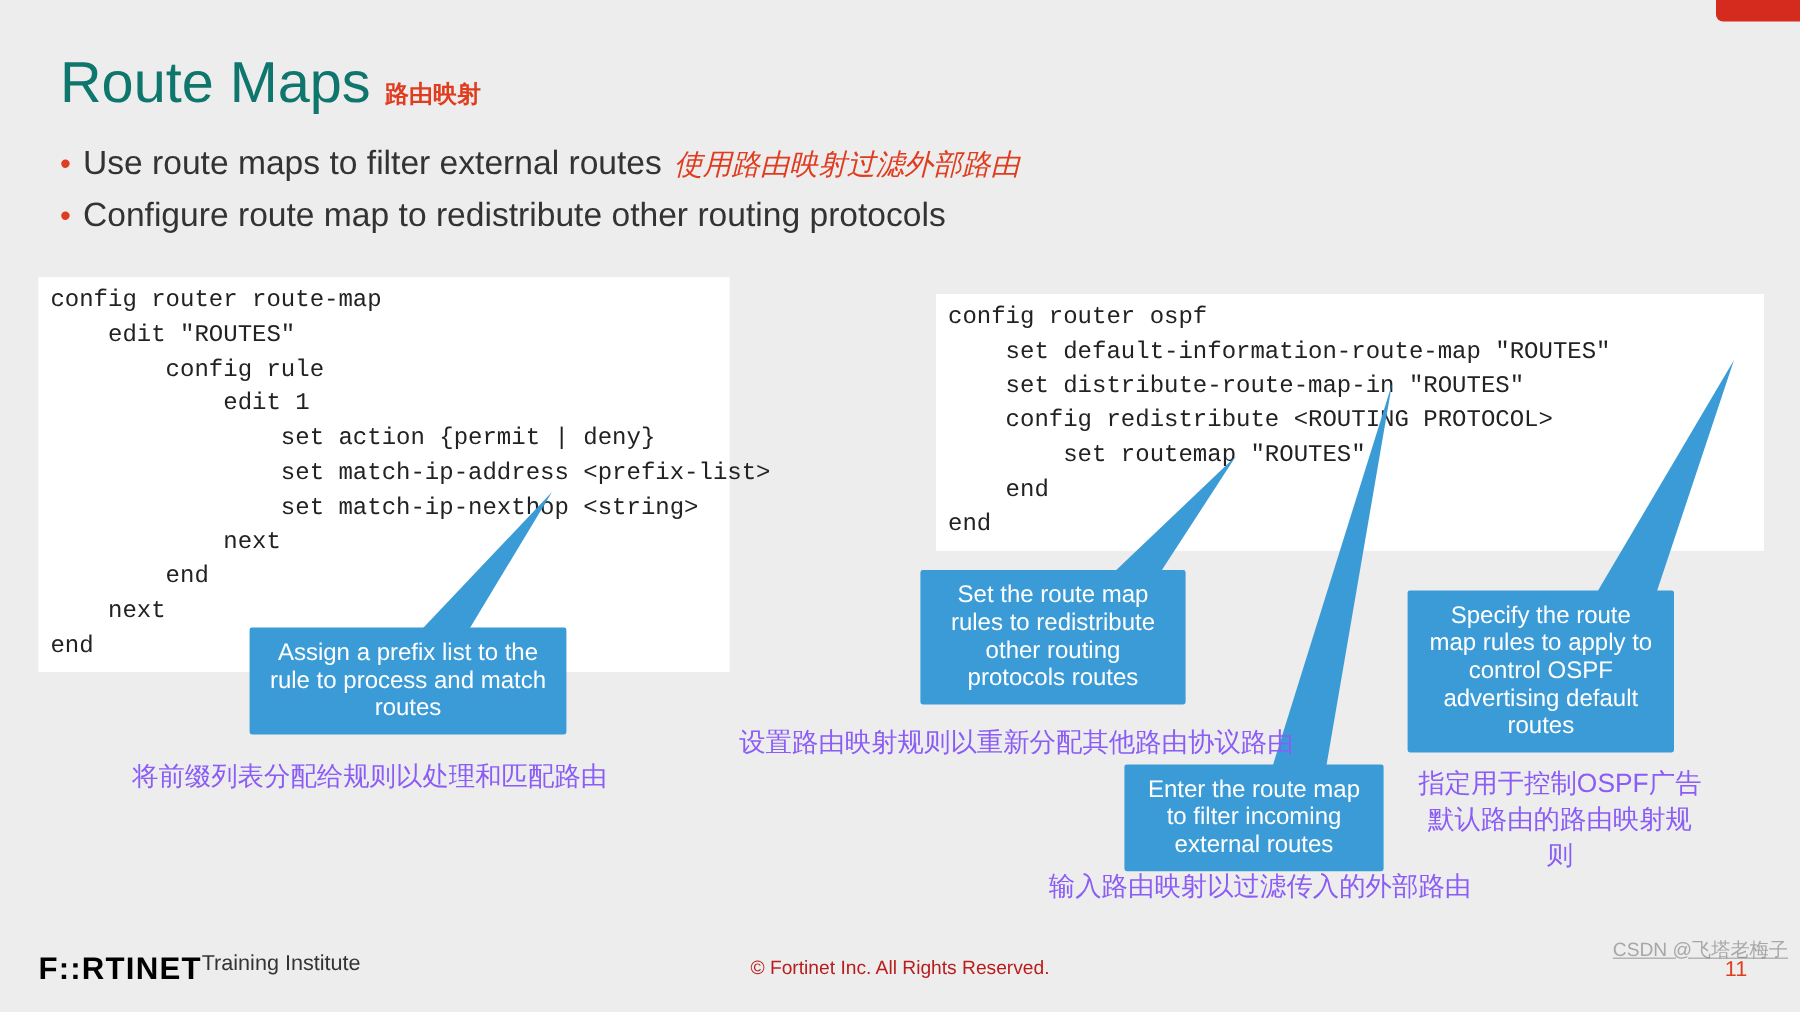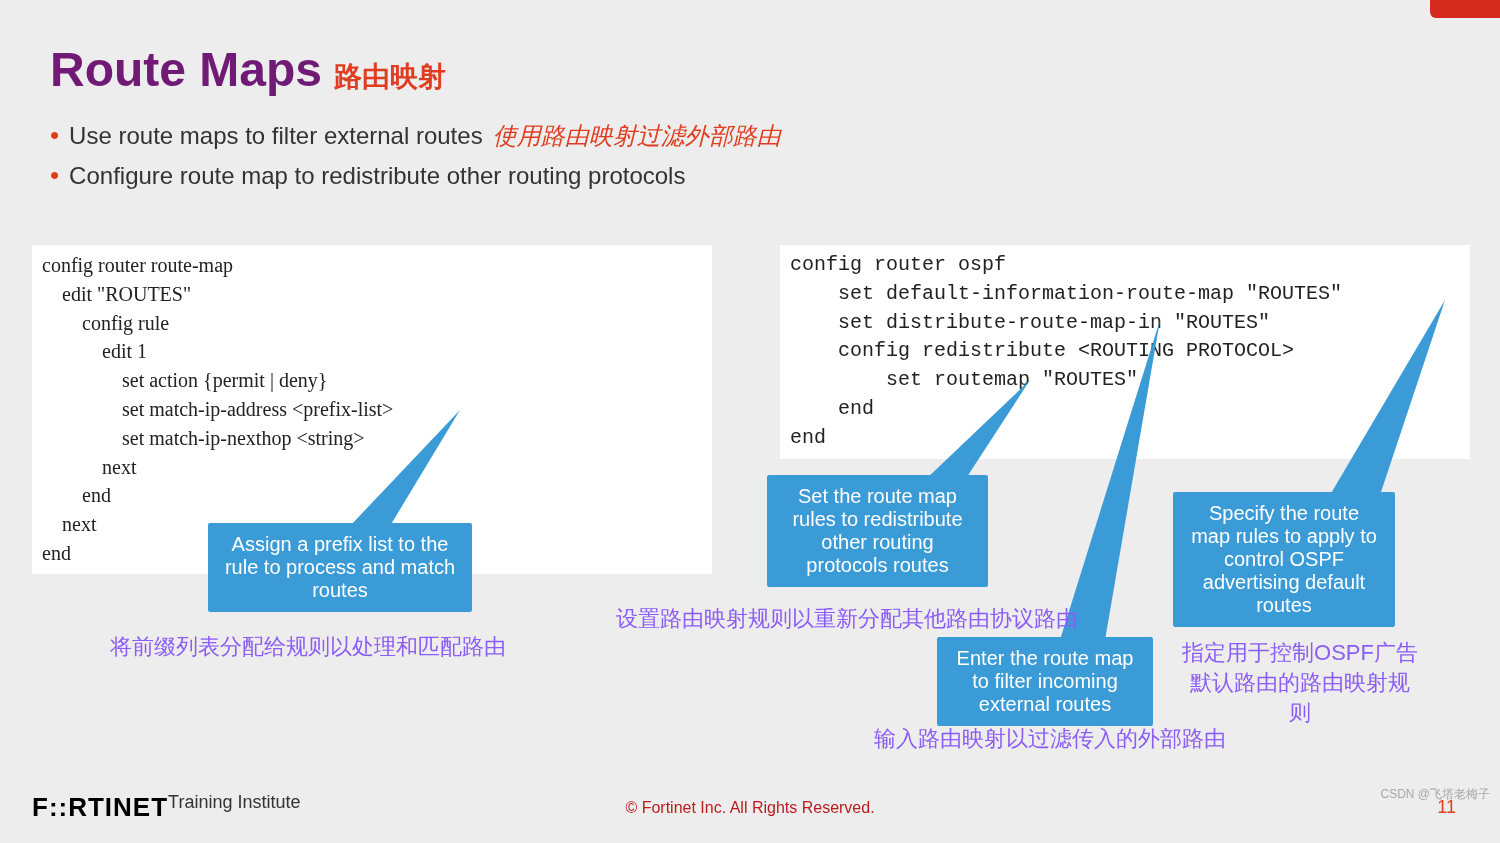--- a/index.html
+++ b/index.html
@@ -6,38 +6,38 @@
   body {
     width: 1500px;
     height: 843px;
     background: #ededed;
     font-family: Arial, "Microsoft YaHei", sans-serif;
     position: relative;
     overflow: hidden;
   }
   .slide { position: relative; width: 100%; height: 100%; }
   .title-row { position: absolute; left: 50px; top: 42px; display: flex; align-items: baseline; gap: 12px; }
-  .title { font-size: 48px; color: #701a75; font-weight: 700; text-align: center; }
-  .title-zh { font-size: 28px; color: #e03c1f; font-weight: 700; text-align: center; }
+  .title { font-size: 48px; color: #0f766e; font-weight: 400; text-align: center; }
+  .title-zh { font-size: 20px; color: #e03c1f; font-weight: 700; text-align: center; }
   .bullets { position: absolute; left: 50px; top: 120px; }
   .bullet { display: flex; align-items: baseline; gap: 10px; margin-bottom: 10px; }
   .dot { color: #e03c1f; font-size: 26px; line-height: 1; }
-  .b-en { font-size: 24px; color: #333; }
+  .b-en { font-size: 28px; color: #333; }
   .b-zh { font-size: 24px; color: #e03c1f; font-style: italic; }
   .code-block {
     position: absolute;
     background: #fff;
     font-family: "Courier New", monospace;
     font-size: 20px;
     line-height: 1.44;
     color: #222;
     white-space: pre;
     padding: 6px 10px;
   }
-  .code-left { left: 32px; top: 245px; width: 680px; font-family: Liberation Serif, serif; }
+  .code-left { left: 32px; top: 231px; width: 576px; }
   .code-right { left: 780px; top: 245px; width: 690px; }
   .callout {
     position: absolute;
     background: #3b9bd6;
     color: #fff;
     font-size: 20px;
     text-align: center;
     padding: 10px 14px;
     border-radius: 2px;
   }
@@ -64,21 +64,22 @@
   .logo-block { display: flex; flex-direction: row; }
   .logo-text { font-weight: 900; font-size: 26px; letter-spacing: 1px; color: #000; font-family: Arial, sans-serif; }
   .logo-sub { font-size: 18px; color: #333; }
   .copyright { font-size: 16px; color: #b91c1c; position: absolute; left: 50%; transform: translateX(-50%); }
   .page-num { color: #e03c1f; font-size: 18px; margin-right: 12px; }
   .watermark {
     position: absolute;
     right: 10px;
     bottom: 40px;
     color: rgba(120,120,120,0.6);
-    font-size: 12px;
+    font-size: 16px;
+    text-decoration: underline;
   }
   .red-tab {
     position: absolute;
     right: 0;
     top: 0;
     width: 70px;
     height: 18px;
     background: #d52b1e;
     border-radius: 0 0 0 6px;
   }

